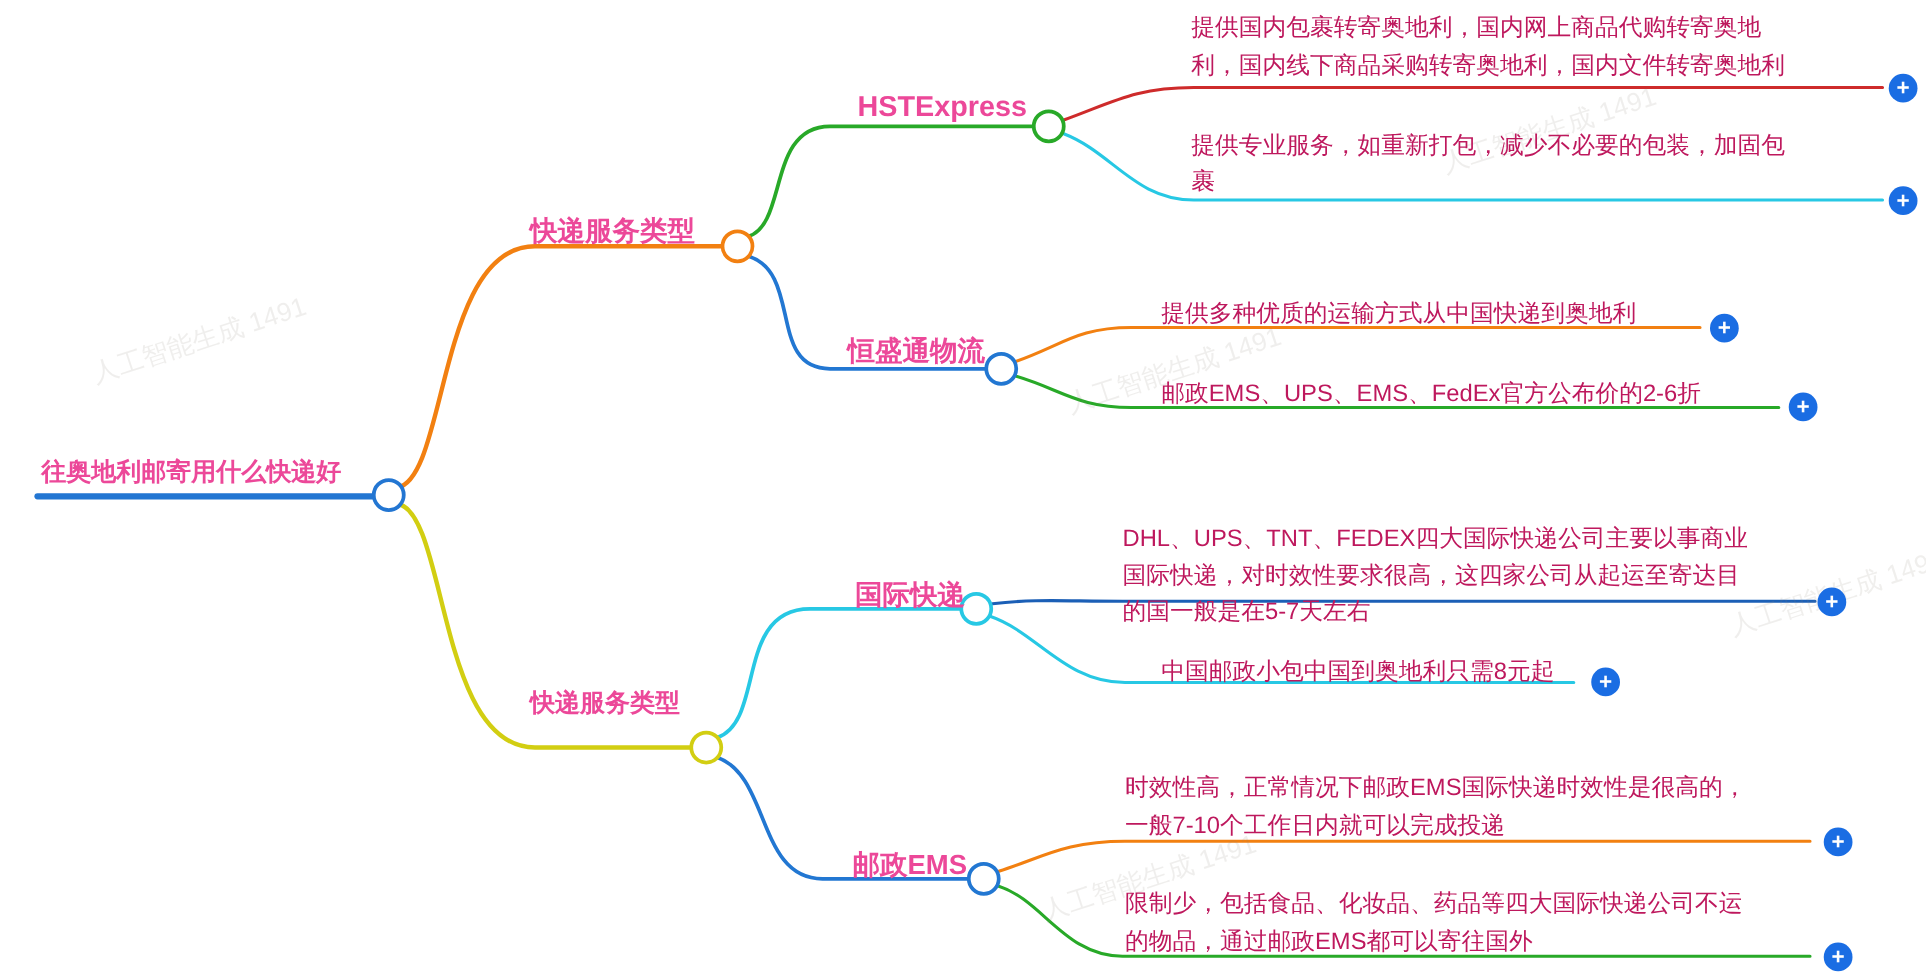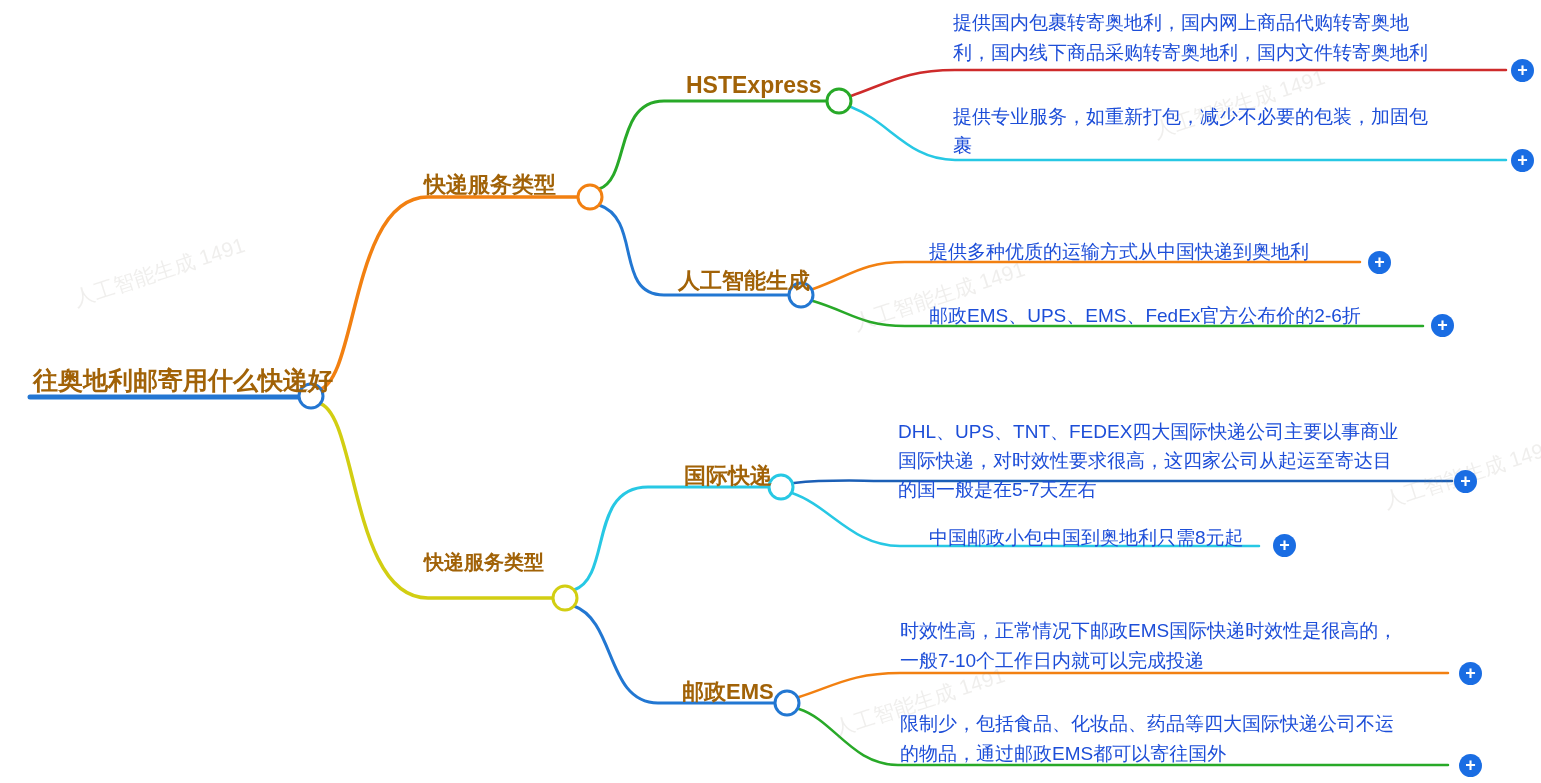--- a/index.html
+++ b/index.html
@@ -21,31 +21,31 @@
     width: 1541px;
     height: 783px;
   }
   .label {
     position: absolute;
     color: #1a1a1a;
   }
   .t-title {
     font-weight: 700;
     white-space: nowrap;
-    color: #a16207;
+    color: #ec4899;
   }
-  .t-root   { left: 33px;  top: 364px; font-size: 25px; }
+  .t-root   { left: 33px;  top: 364px; font-size: 20px; }
   .t-b1     { left: 424px; top: 170px; font-size: 22px; }
   .t-hst    { left: 686px; top: 72px;  font-size: 23px; }
   .t-hs     { left: 678px; top: 266px; font-size: 22px; }
   .t-b2     { left: 424px; top: 549px; font-size: 20px; }
   .t-intl   { left: 684px; top: 461px; font-size: 22px; }
   .t-ems    { left: 682px; top: 677px; font-size: 22px; }
   .t-leaf {
-    color: #1d4ed8;
+    color: #be185d;
     font-size: 19px;
     line-height: 30px;
     font-weight: 400;
   }
   .t-leaf-nowrap { white-space: nowrap; margin-left: 14px; }
   .L1 { left: 953px; top: 8px;   width: 482px; }
   .L2 { left: 953px; top: 102px; width: 482px; line-height: 29px; }
   .L3 { left: 915px; top: 237px; }
   .L4 { left: 915px; top: 301px; }
   .L5 { left: 898px; top: 394px; width: 505px; line-height: 29px; margin-top: 23px; }
@@ -132,21 +132,21 @@
 
   <span class="watermark wm1">人工智能生成 1491</span>
   <span class="watermark wm2">人工智能生成 1491</span>
   <span class="watermark wm3">人工智能生成 1491</span>
   <span class="watermark wm4">人工智能生成 1491</span>
   <span class="watermark wm5">人工智能生成 1491</span>
 
   <div class="label t-title t-root">往奥地利邮寄用什么快递好</div>
   <div class="label t-title t-b1">快递服务类型</div>
   <div class="label t-title t-hst">HSTExpress</div>
-  <div class="label t-title t-hs">人工智能生成</div>
+  <div class="label t-title t-hs">恒盛通物流</div>
   <div class="label t-title t-b2">快递服务类型</div>
   <div class="label t-title t-intl">国际快递</div>
   <div class="label t-title t-ems">邮政EMS</div>
 
   <div class="label t-leaf L1">提供国内包裹转寄奥地利，国内网上商品代购转寄奥地利，国内线下商品采购转寄奥地利，国内文件转寄奥地利</div>
   <div class="label t-leaf L2">提供专业服务，如重新打包，减少不必要的包装，加固包裹</div>
   <div class="label t-leaf t-leaf-nowrap L3">提供多种优质的运输方式从中国快递到奥地利</div>
   <div class="label t-leaf t-leaf-nowrap L4">邮政EMS、UPS、EMS、FedEx官方公布价的2-6折</div>
   <div class="label t-leaf L5">DHL、UPS、TNT、FEDEX四大国际快递公司主要以事商业国际快递，对时效性要求很高，这四家公司从起运至寄达目的国一般是在5-7天左右</div>
   <div class="label t-leaf t-leaf-nowrap L6">中国邮政小包中国到奥地利只需8元起</div>

